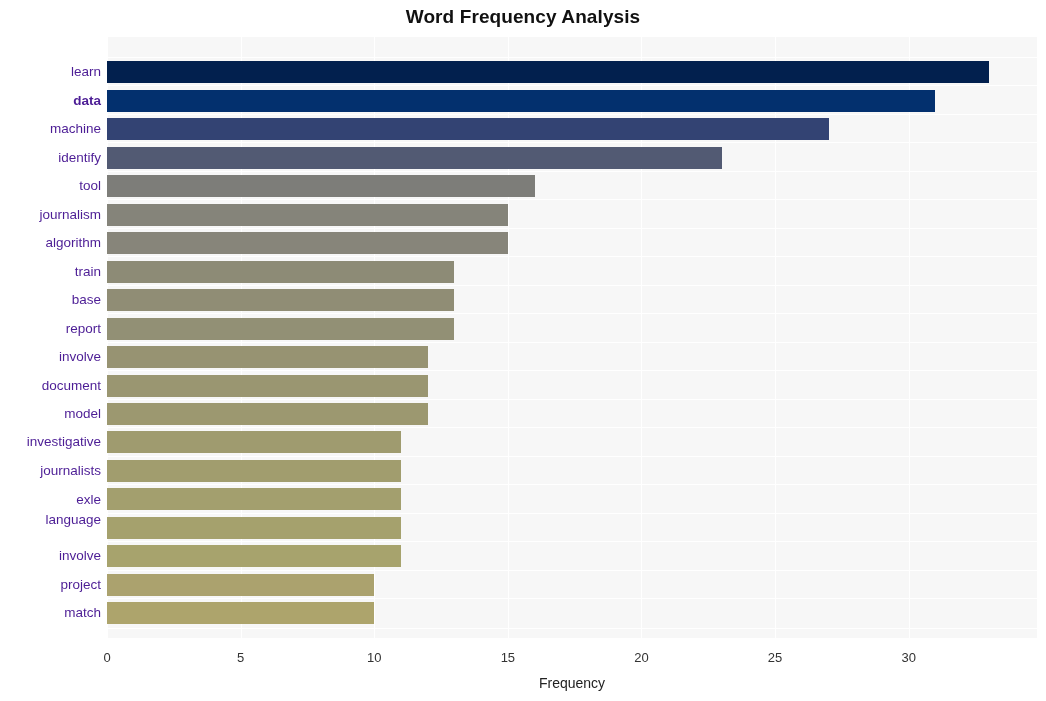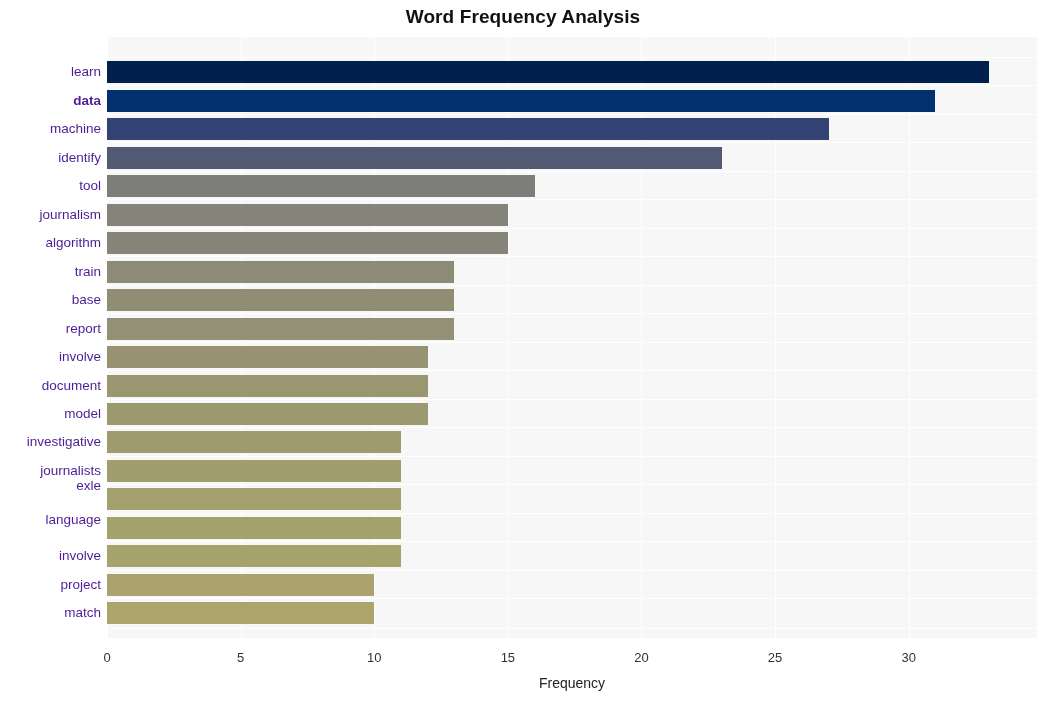--- a/index.html
+++ b/index.html
@@ -130,21 +130,21 @@
       <div class="ylabel" style="top: 171px;">journalism</div>
       <div class="ylabel" style="top: 199px;">algorithm</div>
       <div class="ylabel" style="top: 228px;">train</div>
       <div class="ylabel" style="top: 256px;">base</div>
       <div class="ylabel" style="top: 285px;">report</div>
       <div class="ylabel" style="top: 313px;">involve</div>
       <div class="ylabel" style="top: 342px;">document</div>
       <div class="ylabel" style="top: 370px;">model</div>
       <div class="ylabel" style="top: 398px;">investigative</div>
       <div class="ylabel" style="top: 427px;">journalists</div>
-      <div class="ylabel" style="top: 442px;">exle</div>
+      <div class="ylabel" style="top: 456px;">exle</div>
       <div class="ylabel" style="top: 476px;">language</div>
       <div class="ylabel" style="top: 512px;">involve</div>
       <div class="ylabel" style="top: 541px;">project</div>
       <div class="ylabel" style="top: 569px;">match</div>
     </div>
 
   <div class="plot-area" id="plot-area">
       <div class="grid-v" style="left: 0px;"></div>
       <div class="grid-v" style="left: 133.621px;"></div>
       <div class="grid-v" style="left: 267.241px;"></div>

